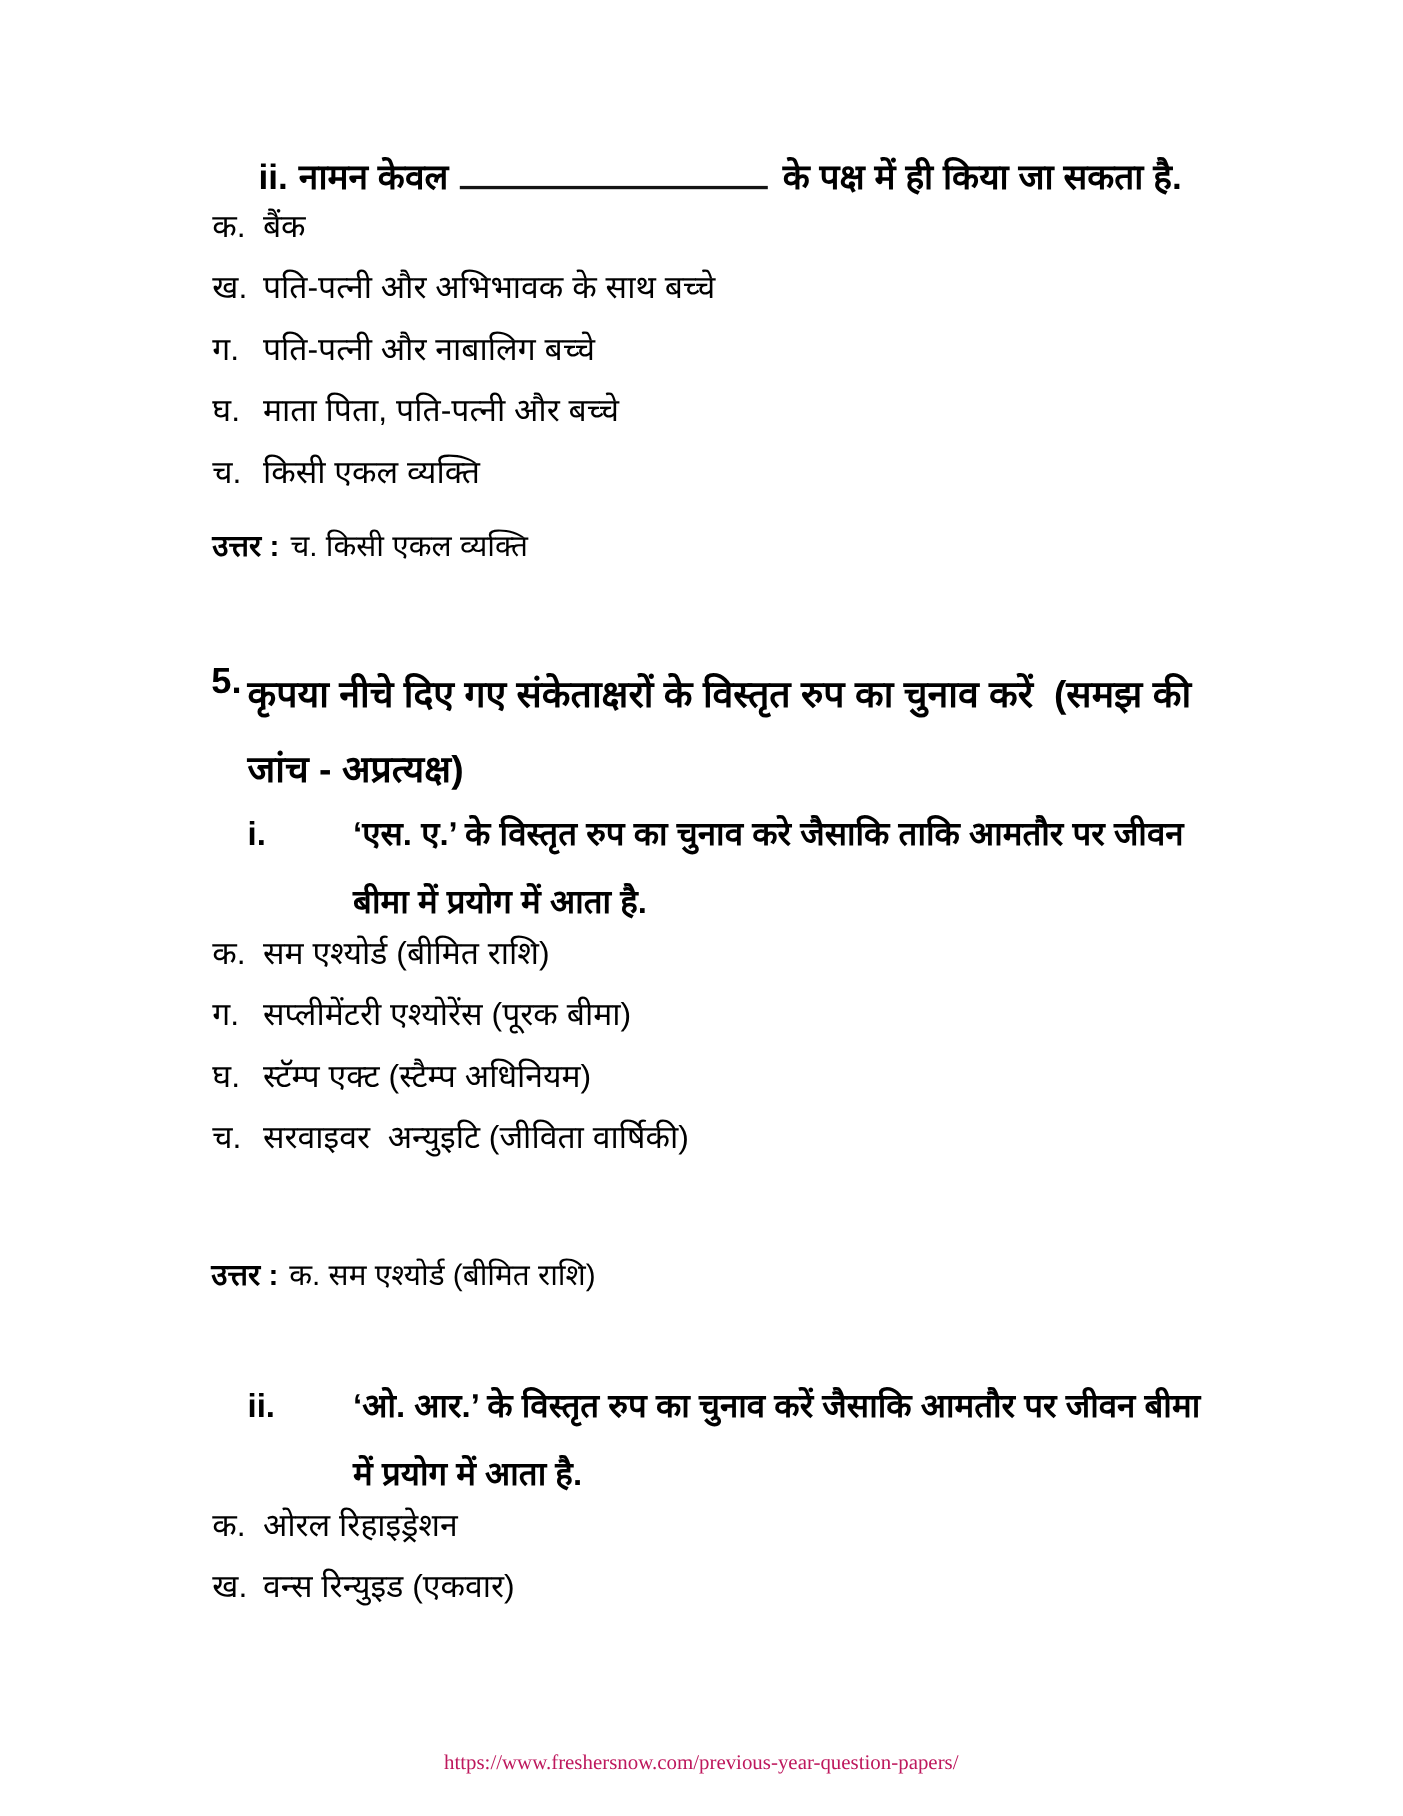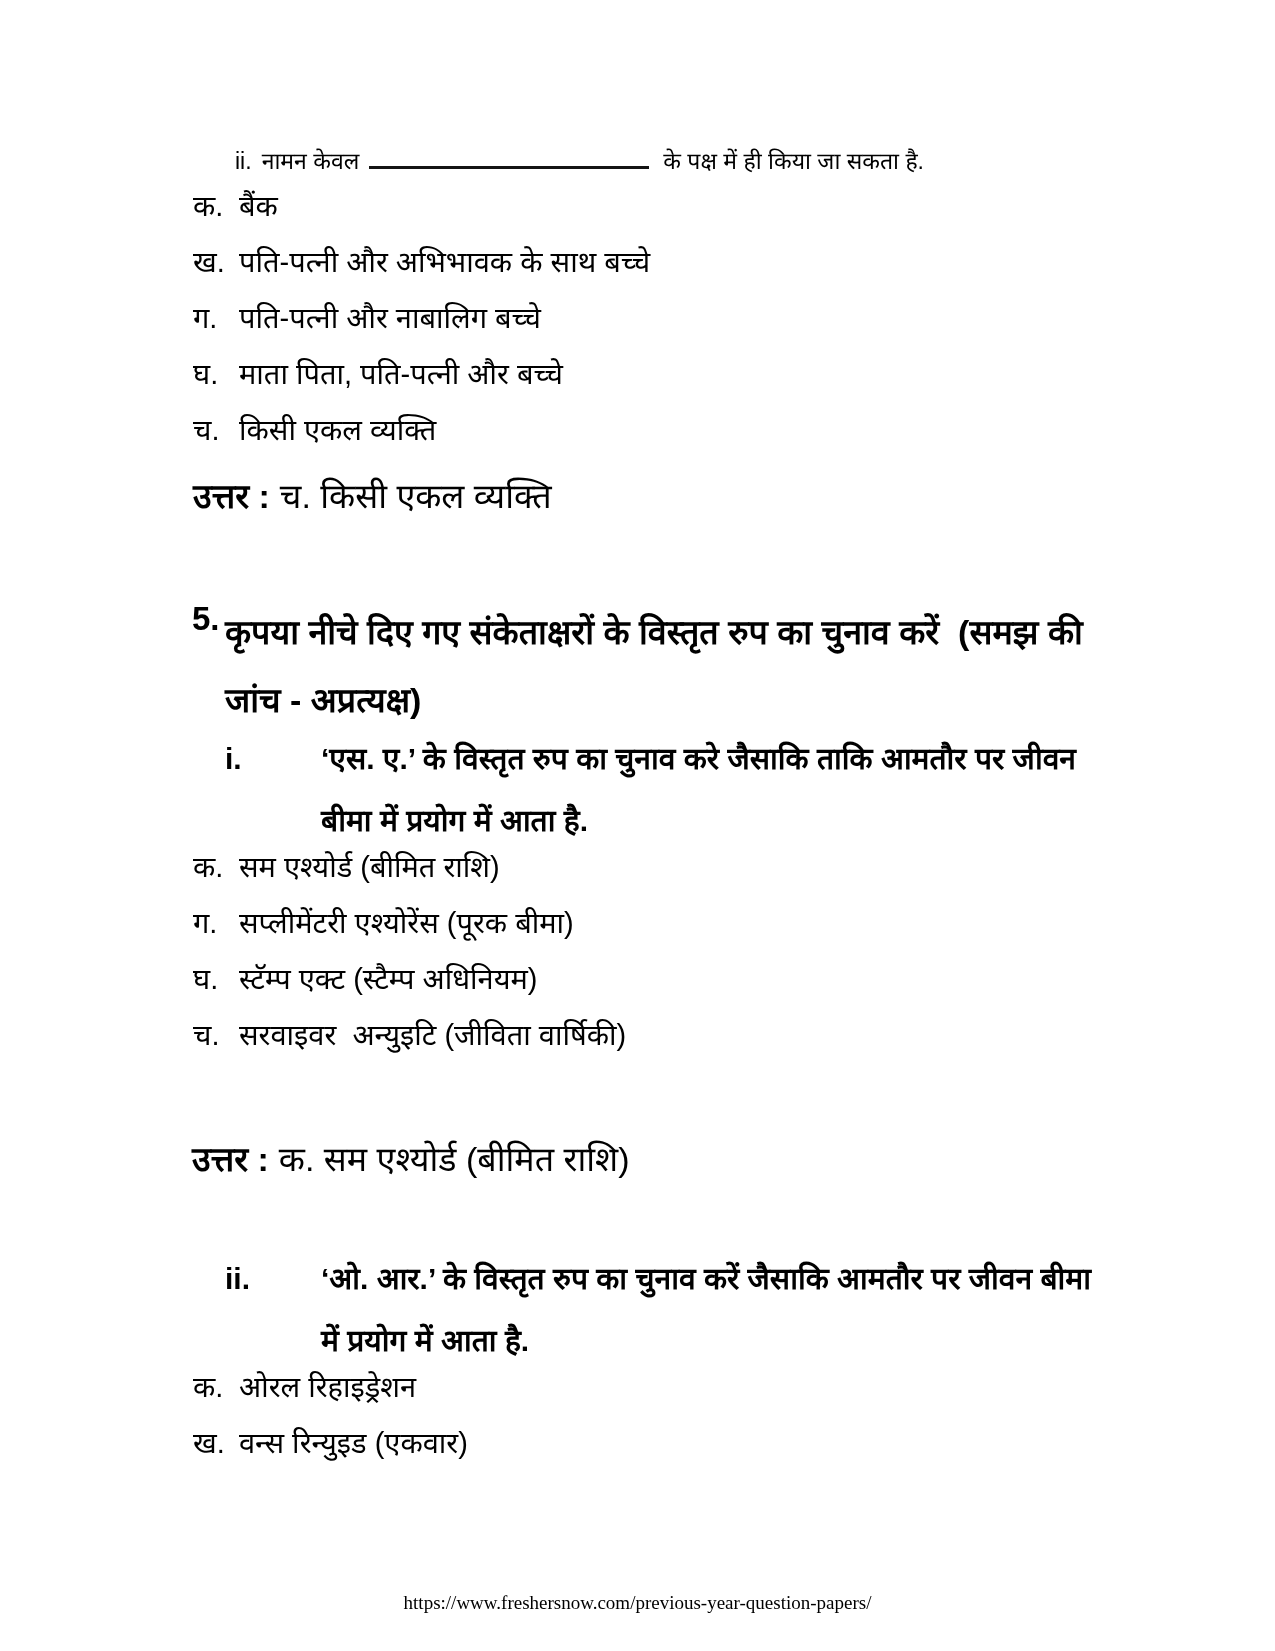--- a/index.html
+++ b/index.html
@@ -15,42 +15,42 @@
     color: #000000;
     font-family: "Liberation Sans", "DejaVu Sans", sans-serif;
     overflow: hidden;
   }
   .abs { position: absolute; }
 
   
   .stem {
     top: 142px;
     left: 235px;
-    font-size: 23px;
-    font-weight: 400;
+    font-size: 32px;
+    font-weight: 700;
     line-height: 38px;
     white-space: nowrap;
   }
   .stem .marker { margin-right: 10px; }
   .blank {
     display: inline-block;
     width: 280px;
     height: 3px;
     background: #141414;
     vertical-align: baseline;
     margin: 0 14px 0 10px;
   }
 
   
   .options-block { font-size: 29px; font-weight: 400; }
   .optline { height: 56px; line-height: 38px; }
   .opt-label { display: inline-block; min-width: 36px; margin-right: 10px; }
   .opt-text { white-space: pre-wrap; }
 
-  .answer-row { font-size: 34px; font-weight: 400; line-height: 38px; white-space: nowrap; }
+  .answer-row { font-size: 27px; font-weight: 400; line-height: 38px; white-space: nowrap; }
   .answer-label { font-weight: 700; margin-right: 10px; }
 
   #q4-options { top: 187px; left: 193px; }
   #q4-answer  { top: 477px; left: 193px; }
 
   
   #q5-heading { top: 598px; left: 192px; display: flex; }
   .q5-marker {
     width: 33px;
     font-size: 33px;
@@ -94,21 +94,21 @@
   .footer {
     top: 1592px;
     left: 0;
     width: 1275px;
     text-align: center;
     font-family: "Liberation Serif", "DejaVu Serif", serif;
     font-size: 19px;
     font-weight: 400;
     color: #000000;
   }
-  .footer a { color: #000000; text-decoration: none; }
+  .footer a { color: #be185d; text-decoration: none; }
 </style>
 </head>
 <body>
 
 <div class="page">
 
   <div class="abs stem">
     <span class="marker">ii.</span><span>नामन केवल</span><span class="blank"></span><span>के पक्ष में ही किया जा सकता है.</span>
   </div>
 

